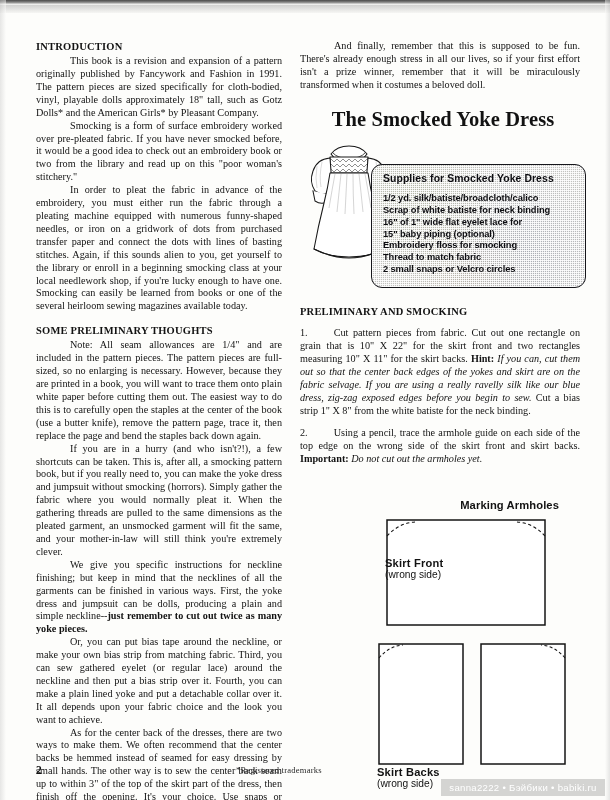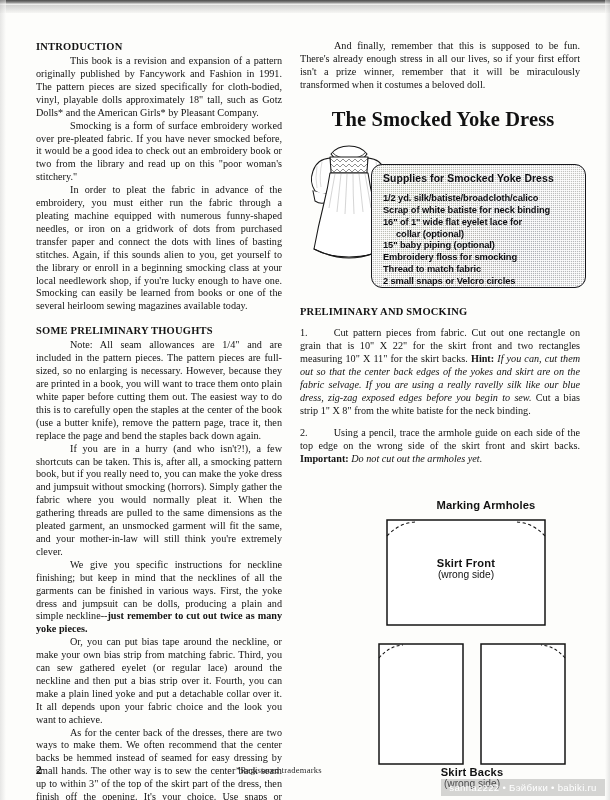--- a/index.html
+++ b/index.html
@@ -145,21 +145,21 @@
   .diagram-title {
     position: absolute;
     font-family: "Liberation Sans", sans-serif;
     font-weight: bold;
     font-size: 11.2px;
     text-align: center;
     letter-spacing: .1px;
   }
   .piece-label {
     position: absolute;
-    text-align: center;
+    text-align: left;
     font-family: "Liberation Sans", sans-serif;
   }
   .piece-label .l1 { font-size: 11.1px; font-weight: bold; letter-spacing:.2px;}
   .piece-label .l2 { font-size: 10.2px; }
 
   
   .pageno {
     position: absolute;
     left: 36px;
     top: 764px;
@@ -279,21 +279,20 @@
     </svg>
   </div>
 
   <div class="supplies">
     <div class="supplies-inner">
       <div class="sup-title">Supplies for Smocked Yoke Dress</div>
       <ul class="sup-list">
         <li>1/2 yd. silk/batiste/broadcloth/calico</li>
         <li>Scrap of white batiste for neck binding</li>
         <li>16" of 1" wide flat eyelet lace for</li>
-        <li class="indent">collar (optional)</li>
         <li>15" baby piping (optional)</li>
         <li>Embroidery floss for smocking</li>
         <li>Thread to match fabric</li>
         <li>2 small snaps or Velcro circles</li>
       </ul>
     </div>
   </div>
 
   <div style="position:absolute; left:300px; top:305px; width:280px;">
     <h2 class="sec">PRELIMINARY AND SMOCKING</h2>
@@ -303,21 +302,21 @@
       <span class="ital">If you can, cut them out so that the center back edges of the yokes and skirt are on the fabric selvage.  If you are using a really ravelly silk like our blue dress, zig-zag exposed edges before you begin to sew.</span>
       <span>Cut a bias strip 1" X 8" from the white batiste for the neck binding.</span>
     </p>
 
     <p class="body noind" style="margin-top:10px"><span>2.</span><span style="display:inline-block;width:26px"></span><span>Using a pencil, trace the armhole guide on each side of the top edge on the wrong side of the skirt front and skirt backs.</span>
       <span class="bold">Important:</span>
       <span class="ital">Do not cut out the armholes yet.</span>
     </p>
   </div>
 
-  <div class="diagram-title" style="left:396px; top:499px; width:180px;">Marking Armholes</div>
+  <div class="diagram-title" style="left:379px; top:499px; width:180px;text-align:right;">Marking Armholes</div>
 
   <svg style="position:absolute; left:385px; top:518px;" width="162" height="110" viewBox="0 0 162 110">
     <rect x="2" y="2" width="158" height="105" fill="#ffffff" stroke="#141414" stroke-width="1.5"></rect>
     <path d="M2 18 q12 -13 28 -14" fill="none" stroke="#141414" stroke-width="1.1" stroke-dasharray="3.2 2.6"></path>
     <path d="M160 18 q-12 -13 -28 -14" fill="none" stroke="#141414" stroke-width="1.1" stroke-dasharray="3.2 2.6"></path>
   </svg>
   <div class="piece-label" style="left:385px; top:557px; width:162px;">
     <div class="l1">Skirt Front</div>
     <div class="l2">(wrong side)</div>
   </div>

